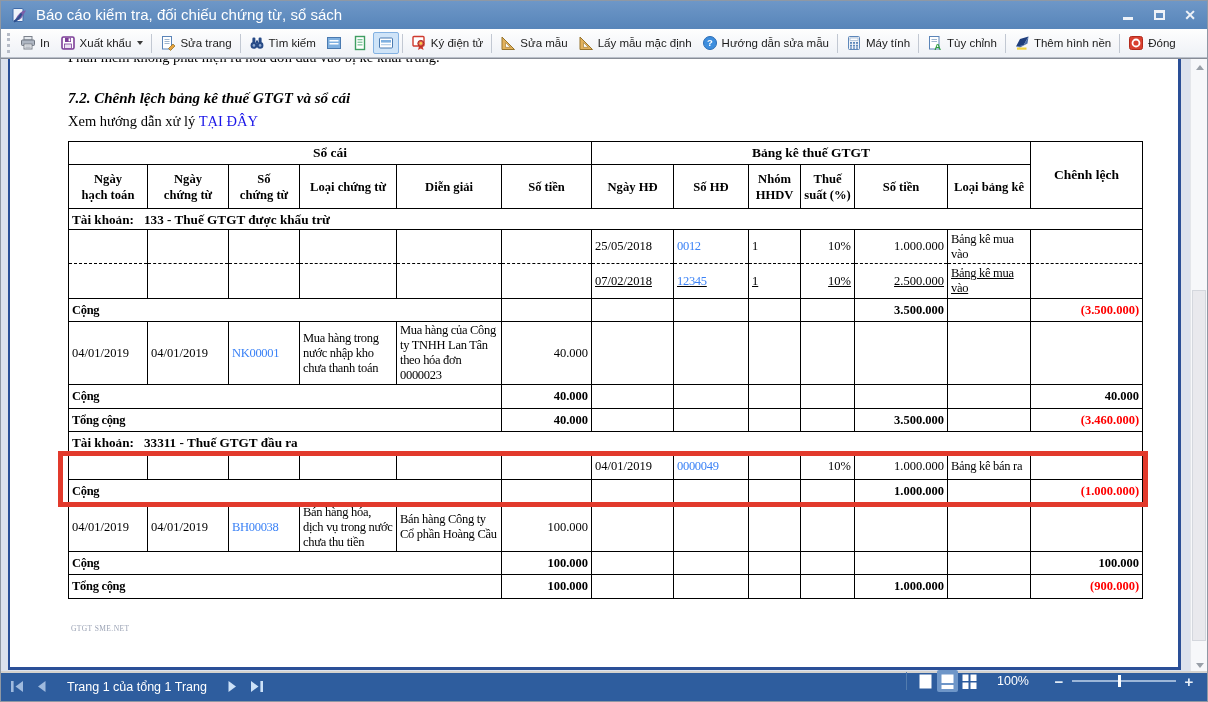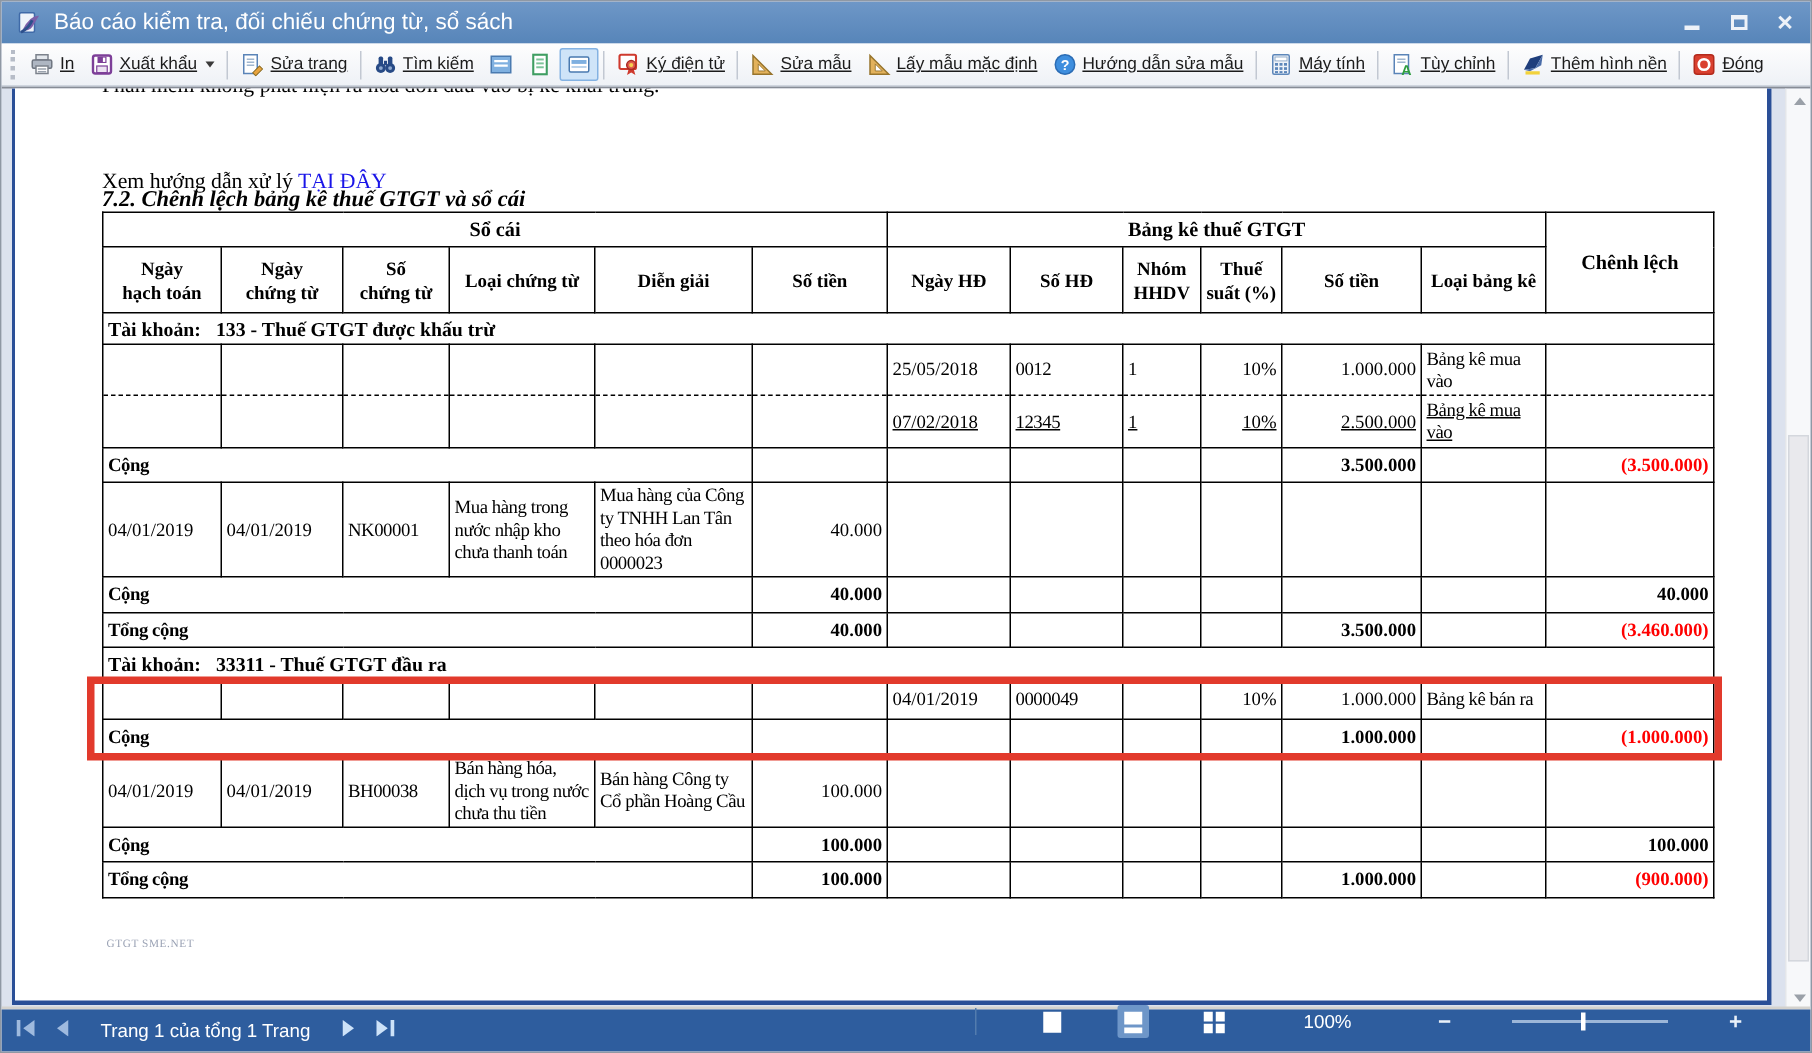--- a/index.html
+++ b/index.html
@@ -14,63 +14,63 @@
   .win-controls { position:absolute; right:6px; top:0; height:28px; display:flex; align-items:center; gap:9px; }
   .win-btn { width:22px; height:20px; display:flex; align-items:center; justify-content:center; }
   .ico-min { width:10px; height:3px; background:#eef2f8; margin-top:6px; }
   .ico-max { width:11px; height:10px; border:2px solid #eef2f8; border-top-width:3px; }
   .ico-close { color:#eef2f8; font-size:14px; font-weight:bold; line-height:1; }
 
   
   .toolbar { position:absolute; top:28px; left:0; right:0; height:29px; background:linear-gradient(#fefefe,#eef1f6); border-bottom:1px solid #b9bfc9; display:flex; align-items:center; padding-left:6px; }
   .grip { width:3px; height:20px; border-left:3px dotted #b6bcc7; margin-right:5px; }
   .tbtn { display:flex; align-items:center; gap:4px; padding:3px 5px; border-radius:2px; white-space:nowrap; }
-  .tbtn .lbl { font-size:11.5px; color:#1b1b1b;text-decoration:underline; }
+  .tbtn .lbl { font-size:11.5px; color:#1b1b1b; }
   .tbtn.sel { background:#cfe4f8; border:1px solid #84b2e2; padding:2px 4px; }
   .tsep { width:1px; height:19px; background:#c2c8d2; margin:0 3px; }
   .caret { width:0; height:0; border-left:3.5px solid transparent; border-right:3.5px solid transparent; border-top:4px solid #3a3a3a; margin-left:2px; }
 
   
   .viewport { position:absolute; top:57px; left:0; right:0; height:615px; background:#dce2ee; border-top:1px solid #878c96; overflow:hidden; }
   .page { position:absolute; left:7px; top:-17px; width:1173px; height:628px; background:#fff; border:2px solid #2a4f97; border-right-width:3px; border-bottom-width:3px; }
   .pagec { position:relative; width:100%; height:100%; font-family:"Liberation Serif",serif; color:#000; }
   .intro { position:absolute; left:58px; top:5px; font-size:14.5px; }
-  .h72 { position:absolute; left:58px; top:46px; font-size:15px; font-weight:bold; font-style:italic;margin-top:35px; }
+  .h72 { position:absolute; left:58px; top:46px; font-size:15px; font-weight:bold; font-style:italic; }
   .guide { position:absolute; left:58px; top:69px; font-size:14.5px; }
   .guide a { color:#1a15e8; text-decoration:none; }
   .watermark { position:absolute; left:61px; top:580px; font-size:7.5px; color:#9aa2b4; font-family:"Liberation Serif",serif; letter-spacing:.4px; }
 
   
   table.rpt { position:absolute; left:58px; top:97px; width:1074px; border-collapse:collapse; table-layout:fixed; font-size:12.5px; }
   table.rpt td, table.rpt th { border:1px solid #000; padding:0 3px; vertical-align:middle; overflow:hidden; line-height:15px; }
   table.rpt th { font-size:12.6px; font-weight:bold; text-align:center; line-height:16px; padding:0 1px; white-space:pre-line; }
   table.rpt th.grp { font-size:13.5px; height:22px; }
   td.al { text-align:left; letter-spacing:-0.3px; } td.ac { } td.ar { text-align:right; }
-  td.blue { color:#000000; }
+  td.blue { color:#3b82f6; }
   td.red, span.red { color:#f00; }
   tr.acct td { font-size:13.2px; font-weight:bold; text-align:left; padding-left:3px; }
   tr.acct .aval { margin-left:10px;text-align:right; }
   tr.sumr td { font-weight:bold; }
   tr.dash-b td { border-bottom:1px dashed #000; }
   tr.dash-t td { border-top:1px dashed #000; }
   .redbox { position:absolute; left:48px; top:407px; width:1090px; height:56px; border:5px solid #e23a2c; pointer-events:none; }
 
   
   .vscroll { position:absolute; top:0; right:0; width:17px; height:615px; background:#f7f8fa; border-left:1px solid #e4e6ea; }
   .sb-arrow { position:absolute; left:0; width:17px; height:17px; display:flex; align-items:center; justify-content:center; }
   .tri-up { width:0; height:0; border-left:4.5px solid transparent; border-right:4.5px solid transparent; border-bottom:5px solid #9aa0a8; }
   .tri-dn { width:0; height:0; border-left:4.5px solid transparent; border-right:4.5px solid transparent; border-top:5px solid #9aa0a8; }
   .sb-thumb { position:absolute; left:1px; top:231px; width:14px; height:351px; background:#e9e9ed; border:1px solid #d4d7dd; }
 
   
   .framebtm { position:absolute; bottom:28px; left:0; right:0; height:2px; background:#d4d2ce; }
   .statusbar { position:absolute; bottom:0; left:0; right:0; height:28px; background:#2e5d9e; color:#fff;padding-left:28px; }
   .pager { position:absolute; left:10px; top:0; height:28px; display:flex; align-items:center; gap:13px; }
   .pager .ptext { font-size:12.5px; color:#fff; margin:0 8px; }
-  .zoomctl { position:absolute; right:0; top:0; height:16px; display:flex; align-items:center;gap:32px; }
+  .zoomctl { position:absolute; right:0; top:0; height:16px; display:flex; align-items:center; }
   .ssep { width:1px; height:18px; background:#537cae; margin-right:8px; }
   .vmbtn { width:21px; height:22px; display:flex; align-items:center; justify-content:center; border-radius:2px; margin-right:1px; }
   .vmbtn.sel { background:#6e96c8; }
   .zlevel { font-size:12.5px; margin:0 22px 0 16px; }
   .zminus,.zplus { font-size:15px; font-weight:bold; color:#eaf1f9; width:16px; text-align:center; }
   .ztrack { position:relative; width:104px; height:2px; background:#9cb6d8; margin:0 5px; }
   .zthumb { position:absolute; left:46px; top:-5px; width:3px; height:12px; background:#fff; }
 </style>
 </head>
 <body>

